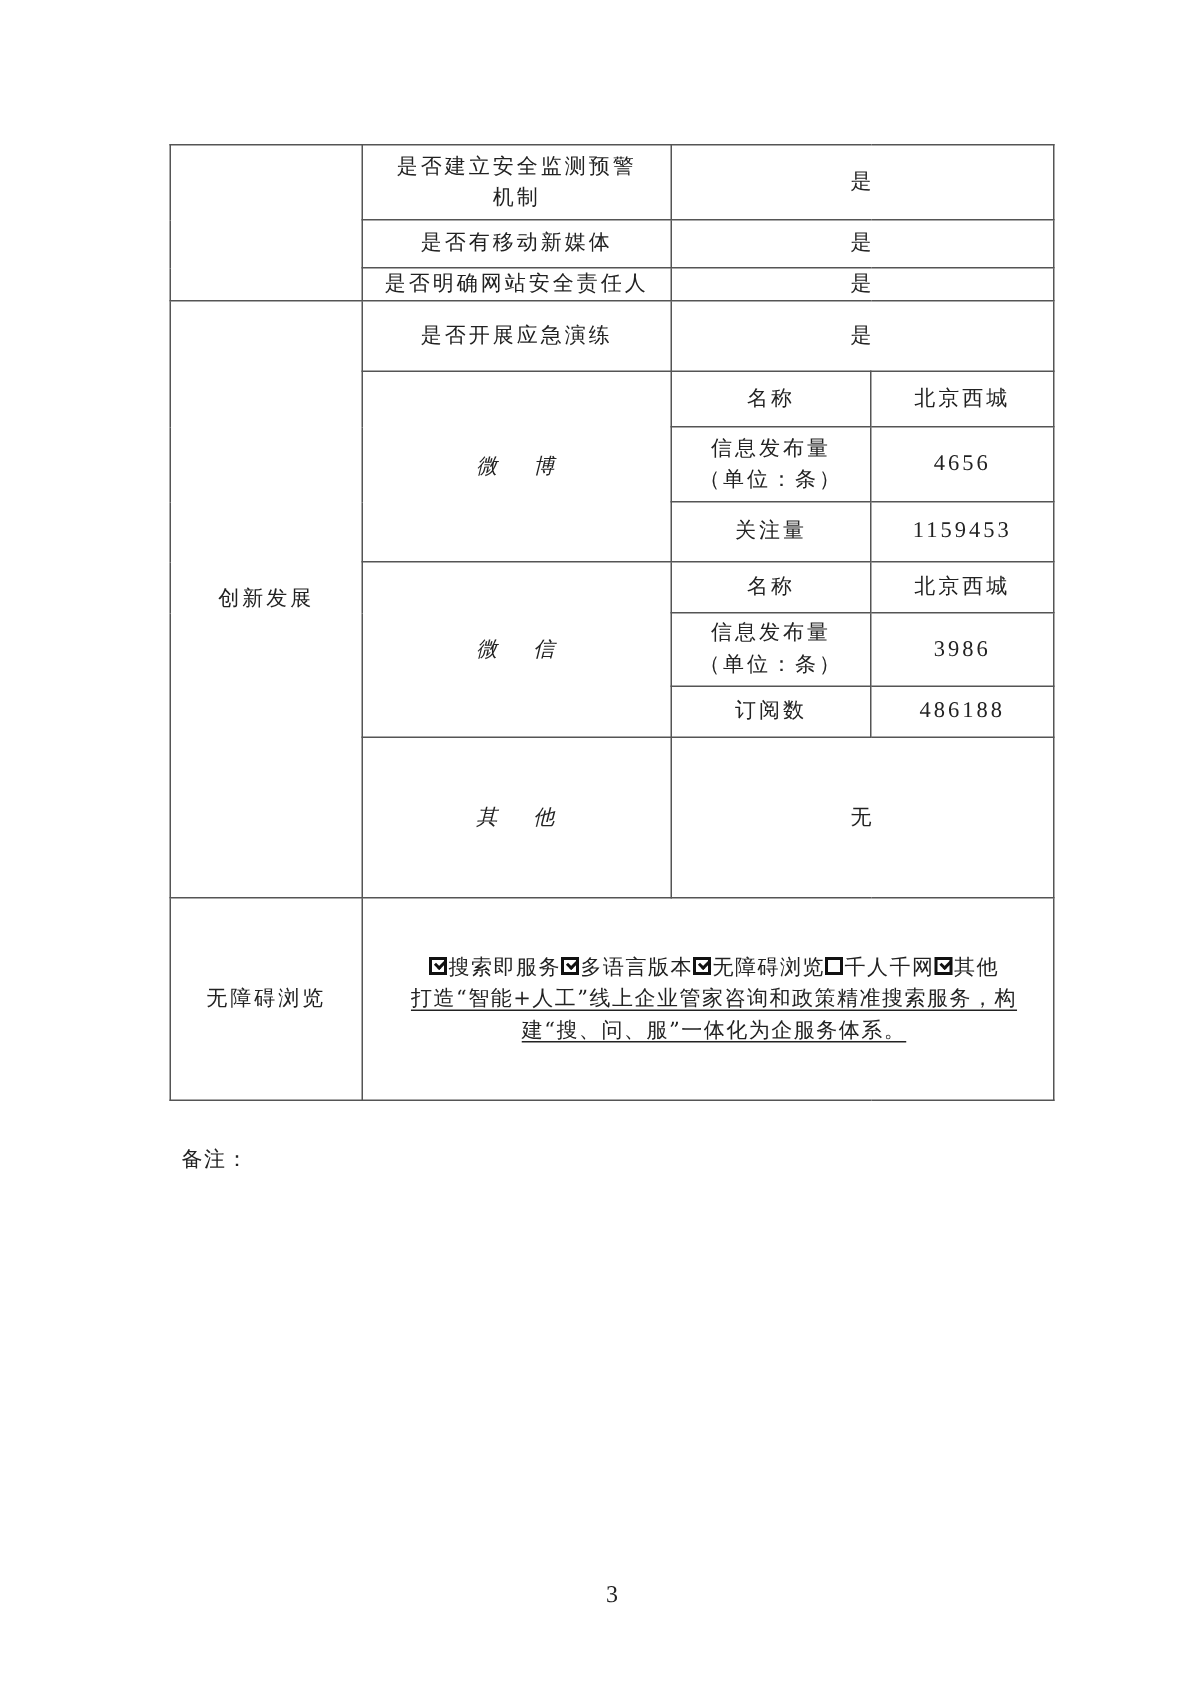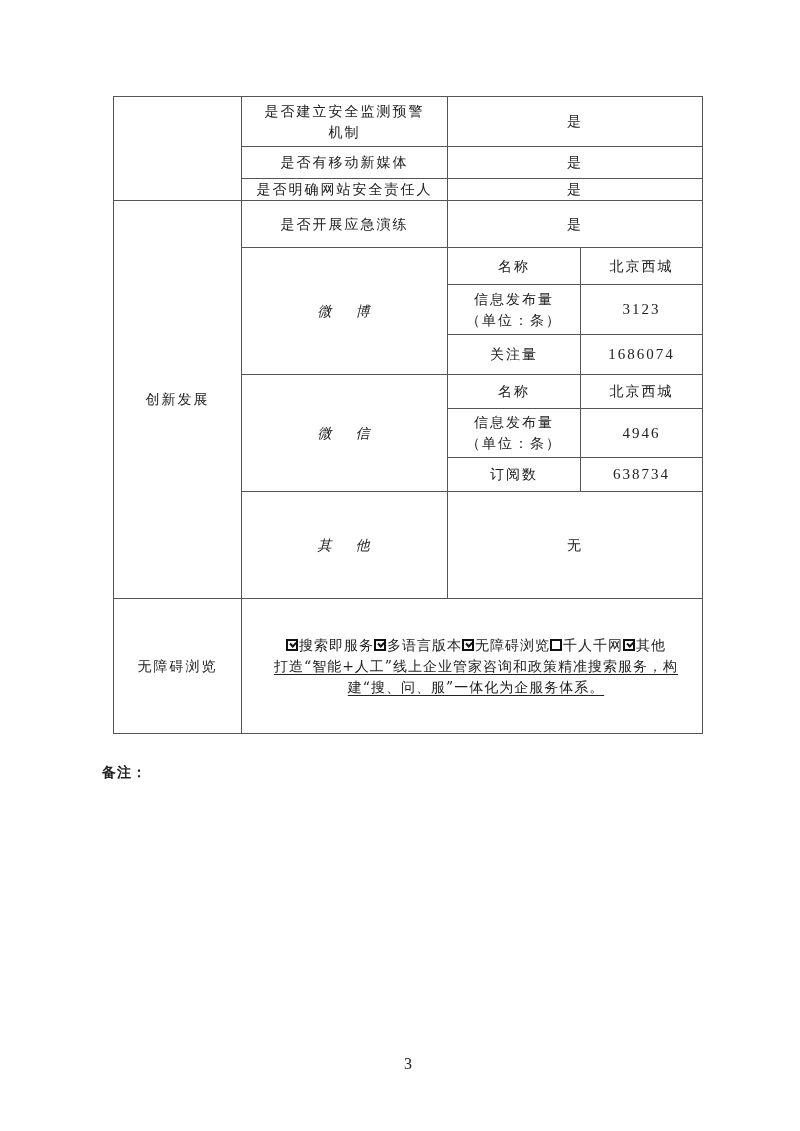--- a/index.html
+++ b/index.html
@@ -26,21 +26,21 @@
     .cb {
       display: inline-block; width: 12px; height: 12px; border: 2px solid #111;
       box-sizing: border-box; vertical-align: -1px; position: relative; margin-right: 1px;
     }
     .cb.checked::after {
       content: ""; position: absolute; left: 2px; top: 0px; width: 5px; height: 3px;
       border-left: 2px solid #111; border-bottom: 2px solid #111; transform: rotate(-45deg);
     }
     .u { text-decoration: underline; text-underline-offset: 3px; }
     .remark {
-      position: absolute; left: 102px; top: 764px; font-size: 14px; font-weight: bold;
+      position: absolute; left: 121px; top: 764px; font-size: 14px; font-weight: normal;
       font-family: "DejaVu Sans", sans-serif; letter-spacing: 1px;
     }
     .pageno {
       position: absolute; left: 0; width: 816px; top: 1055px; text-align: center;
       font-size: 16px; font-family: "Liberation Serif", serif;
     }
   </style>
 </head>
 <body>
 
@@ -78,44 +78,44 @@
       <span>微</span><span class="sp"></span><span>博</span>
     </td>
     <td>名称</td>
     <td>北京西城</td>
   </tr>
   <tr style="height:50px">
     <td>
       <div>信息发布量</div>
       <div>（单位：条）</div>
     </td>
-    <td class="num">3123</td>
+    <td class="num">4656</td>
   </tr>
   <tr style="height:40px">
     <td>关注量</td>
-    <td class="num">1686074</td>
+    <td class="num">1159453</td>
   </tr>
 
   <tr style="height:34px">
     <td rowspan="3" class="gap">
       <span>微</span><span class="sp"></span><span>信</span>
     </td>
     <td>名称</td>
     <td>北京西城</td>
   </tr>
   <tr style="height:49px">
     <td>
       <div>信息发布量</div>
       <div>（单位：条）</div>
     </td>
-    <td class="num">4946</td>
+    <td class="num">3986</td>
   </tr>
   <tr style="height:34px">
     <td>订阅数</td>
-    <td class="num">638734</td>
+    <td class="num">486188</td>
   </tr>
 
   <tr style="height:107px">
     <td class="gap">
       <span>其</span><span class="sp"></span><span>他</span>
     </td>
     <td colspan="2">无</td>
   </tr>
 
   <tr style="height:135px">

